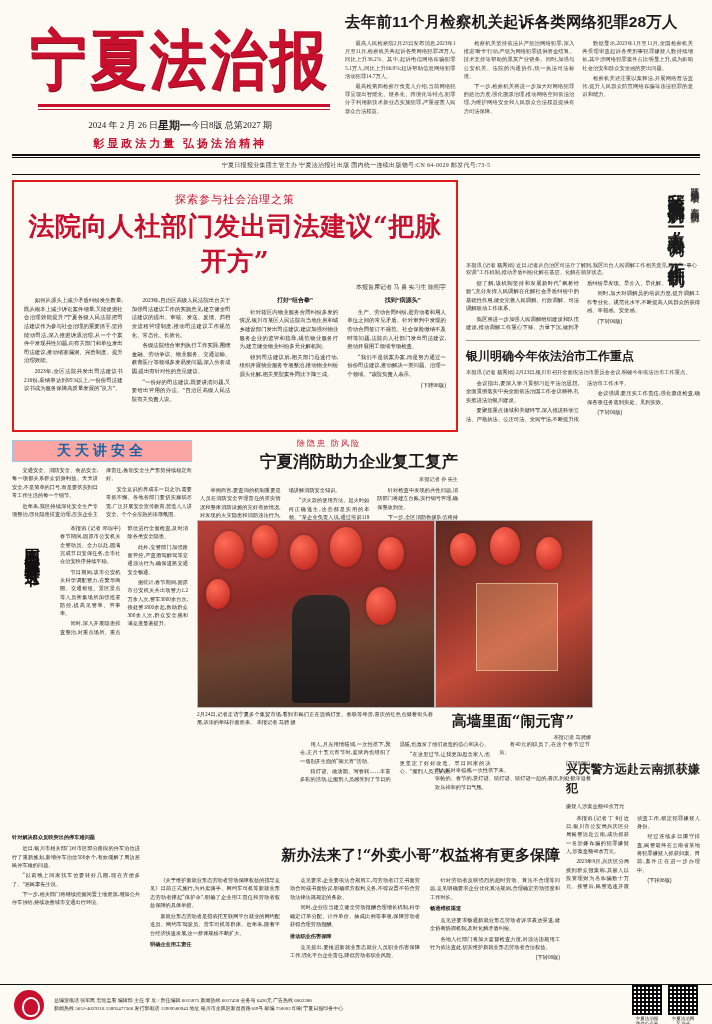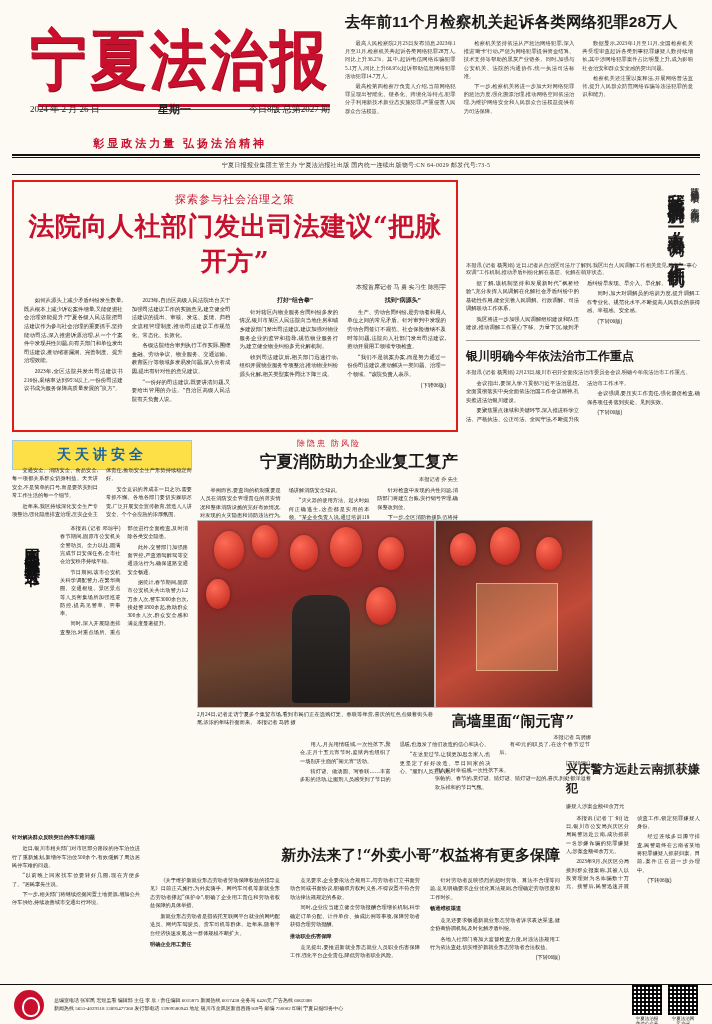--- a/index.html
+++ b/index.html
@@ -20,22 +20,22 @@
     font-family:"DejaVu Serif", serif;
     font-size:56px;font-weight:bold;color:#c8102e;letter-spacing:4px;
     text-shadow:1px 1px 0 #8d1020;
     text-align:right;
   }
   .logo span{display:inline-block;transform:scaleY(1.15);}
   .logo-underline{position:absolute;left:38px;top:104px;width:292px;height:3px;background:#c8102e;}
   .logo-underline2{position:absolute;left:38px;top:109px;width:292px;height:1px;background:#c8102e;}
 
   .issue-line{
-    position:absolute;left:30px;top:102px;width:300px;
-    display:flex;justify-content:space-between;align-items:center;
+    position:absolute;left:30px;top:118px;width:300px;
+    display:flex;justify-content:center;align-items:center;
     font-size:9px;color:#222;
   }
   .issue-line .big{font-size:11px;font-weight:bold;}
   .slogan{
     position:absolute;left:30px;top:136px;width:300px;text-align:center;
     font-size:11px;color:#c8102e;letter-spacing:3px;font-weight:bold;
   }
 
   
   .top-news{position:absolute;left:345px;top:12px;width:348px;}
@@ -84,22 +84,22 @@
   .vtitle.small{font-size:9px;font-weight:normal;color:#333;letter-spacing:1px;}
   .r-body{font-size:5.3px;line-height:1.6;text-align:justify;color:#222;
     column-count:2;column-gap:8px;}
   .r-body p{margin:0 0 2px 0;text-indent:2em;}
   .r-head{font-size:5.3px;color:#333;margin-bottom:3px;}
   .hr-thin{height:1px;background:#999;margin:8px 0 7px;}
   .r-title2{font-size:12px;font-weight:bold;margin:0 0 4px;font-family:"DejaVu Serif",serif;}
 
   
   .safety-head{
-    position:absolute;left:12px;top:440px;width:180px;height:30px;
-    background:#fde047;border:1px solid #9cc9e8;box-sizing:border-box;
+    position:absolute;left:12px;top:440px;width:180px;height:22px;
+    background:#fca5a5;border:1px solid #9cc9e8;box-sizing:border-box;
     display:flex;align-items:center;justify-content:center;
     color:#1763a6;font-size:14px;font-weight:bold;letter-spacing:4px;
     font-family:"DejaVu Serif", serif;
   }
   .col-left{position:absolute;left:12px;top:466px;width:180px;font-size:5.2px;
     line-height:1.62;text-align:justify;color:#222;column-count:2;column-gap:8px;}
   .col-left p{margin:0 0 2px 0;text-indent:2em;}
 
   
   .fire{position:absolute;left:200px;top:438px;width:258px;}

